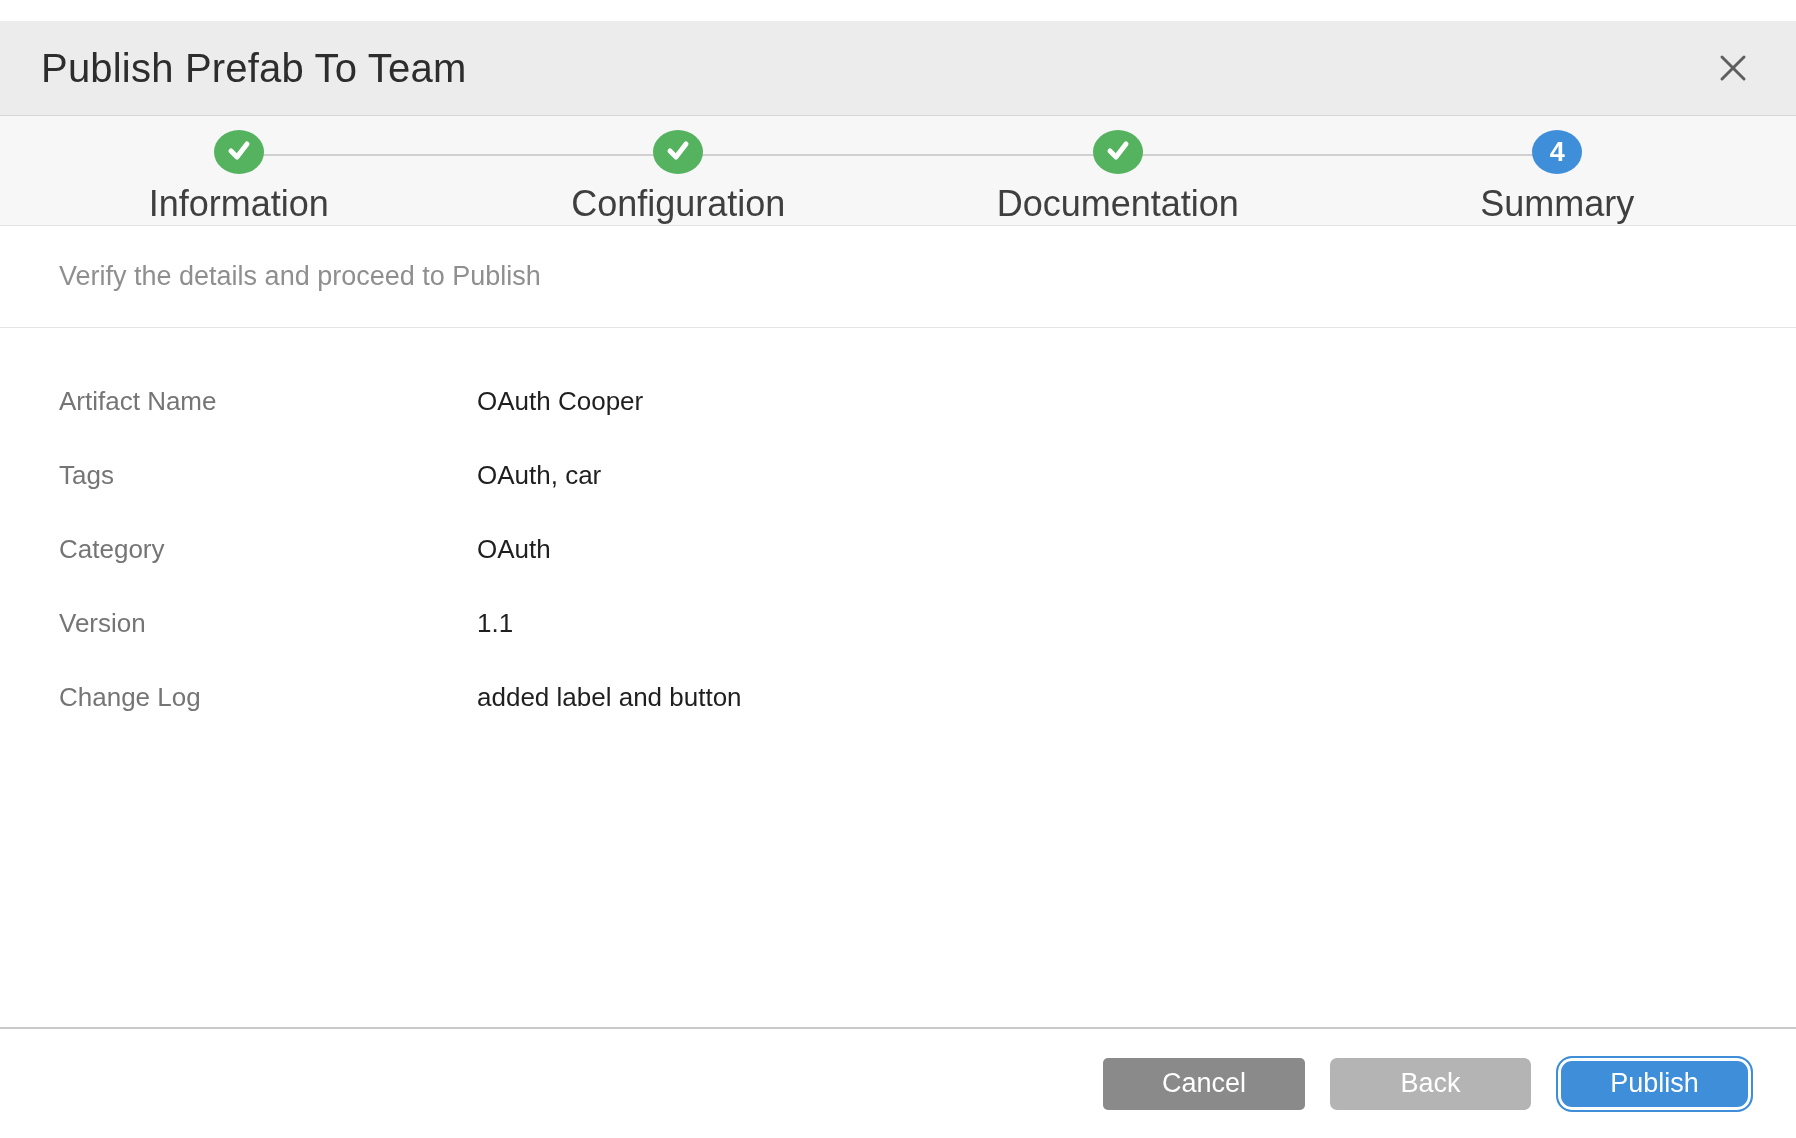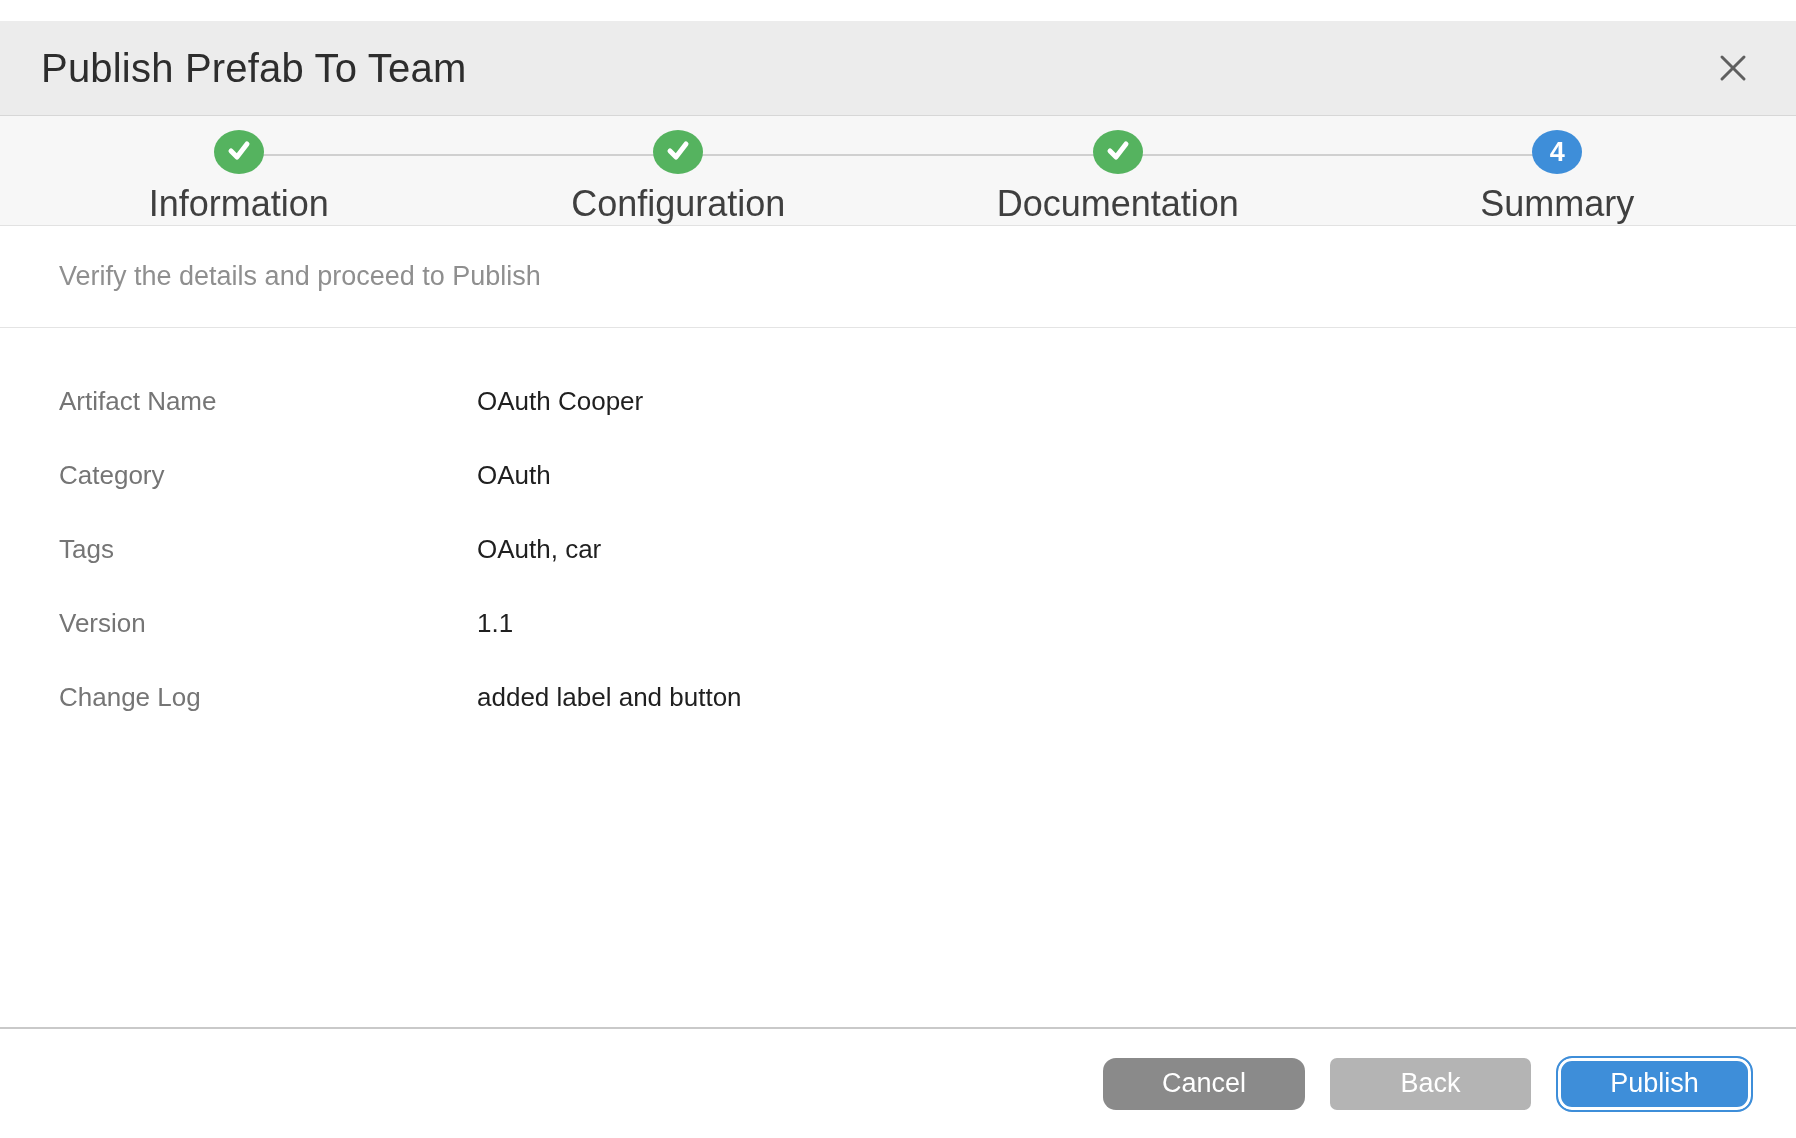--- a/index.html
+++ b/index.html
@@ -88,21 +88,21 @@
     gap:25px;
   }
   .btn {
     height:52px;
     border:none; border-radius:5px;
     font-family:"Liberation Sans", sans-serif;
     font-size:27px; color:#ffffff;
     cursor:pointer;
     display:flex; align-items:center; justify-content:center;
   }
-  .btn-cancel { width:202px; background:#8a8a8a;border-radius:13px; }
+  .btn-cancel { width:202px; background:#8a8a8a; }
   .btn-back   { width:201px; background:#b4b4b4;border-radius:7px; }
   .btn-publish {
     width:197px; height:56px;
     background:#3e8ed9;
     border:2px solid #3e8ed9;
     border-radius:16px;
     box-shadow: inset 0 0 0 3px #ffffff;
   }
 </style>
 </head>
@@ -171,27 +171,27 @@
   </div>
 
   <div class="summary-body">
 
     <div class="field-row">
       <div class="field-label">Artifact Name</div>
       <div class="field-value">OAuth Cooper</div>
     </div>
 
     <div class="field-row">
+      <div class="field-label">Tags</div>
+      <div class="field-value">OAuth, car</div>
+    </div>
+
+    <div class="field-row">
       <div class="field-label">Category</div>
       <div class="field-value">OAuth</div>
-    </div>
-
-    <div class="field-row">
-      <div class="field-label">Tags</div>
-      <div class="field-value">OAuth, car</div>
     </div>
 
     <div class="field-row">
       <div class="field-label">Version</div>
       <div class="field-value">1.1</div>
     </div>
 
     <div class="field-row">
       <div class="field-label">Change Log</div>
       <div class="field-value">added label and button</div>

